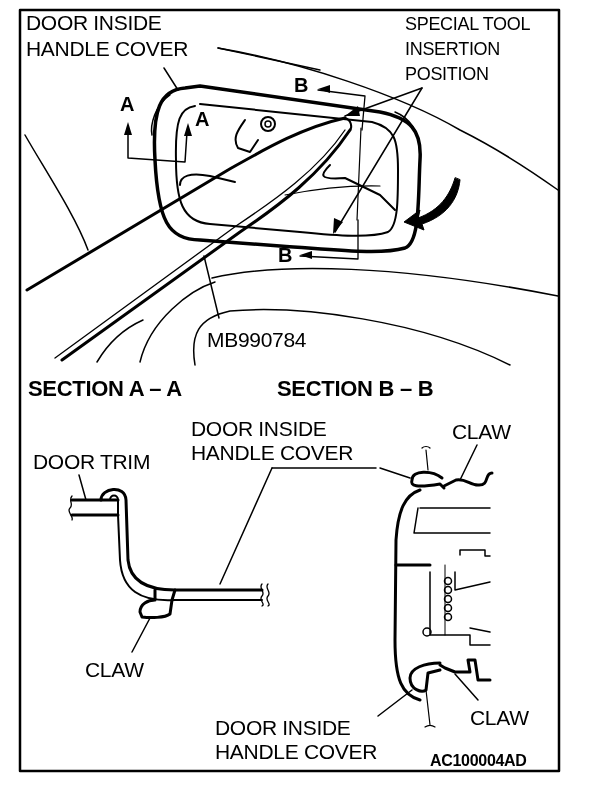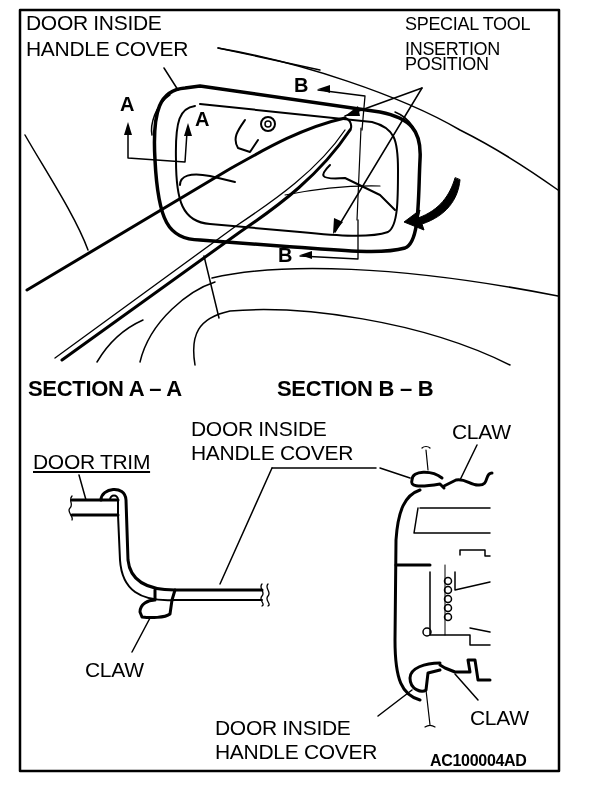--- a/index.html
+++ b/index.html
@@ -106,32 +106,33 @@
       <line x1="412" y1="690" x2="378" y2="716" stroke-width="1.5"></line>
       <path d="M426 690 L430 725 M425 727 C428 725, 432 725, 435 727" stroke-width="1.2"></path>
     </g>
   </svg>
 
   <div class="lbl" style="left:26px; top:11px;">DOOR INSIDE</div>
   <div class="lbl" style="left:26px; top:37px;">HANDLE COVER</div>
 
   <div class="lbl" style="left:405px; top:37px; font-size:18px;">INSERTION</div>
   <div class="lbl" style="left:405px; top:12px; font-size:18px;">SPECIAL TOOL</div>
-  <div class="lbl" style="left:405px; top:52px; font-size:18px;">POSITION</div>
+  <div class="lbl" style="left:405px; top:62px; font-size:18px;">POSITION</div>
 
   <div class="lbl arrowlbl" style="left:120px; top:92px;">A</div>
   <div class="lbl arrowlbl" style="left:195px; top:107px;">A</div>
   <div class="lbl arrowlbl" style="left:294px; top:73px;">B</div>
   <div class="lbl arrowlbl" style="left:278px; top:243px;">B</div>
 
+  <div class="lbl" style="left:207px; top:328px;">MB990784</div>
 
   <div class="lbl sec" style="left:277px; top:377px;">SECTION B – B</div>
   <div class="lbl sec" style="left:28px; top:377px;">SECTION A – A</div>
 
-  <div class="lbl" style="left:33px; top:450px;text-decoration:underline;">DOOR TRIM</div>
+  <div class="lbl" style="left:33px; top:450px;">DOOR TRIM</div>
   <div class="lbl" style="left:191px; top:417px;">DOOR INSIDE</div>
   <div class="lbl" style="left:191px; top:441px;">HANDLE COVER</div>
   <div class="lbl" style="left:85px; top:658px;">CLAW</div>
 
   <div class="lbl" style="left:452px; top:420px;">CLAW</div>
   <div class="lbl" style="left:470px; top:706px;">CLAW</div>
   <div class="lbl" style="left:215px; top:716px;">DOOR INSIDE</div>
   <div class="lbl" style="left:215px; top:740px;">HANDLE COVER</div>
 
   <div class="lbl code" style="left:430px; top:749px;">AC100004AD</div>

